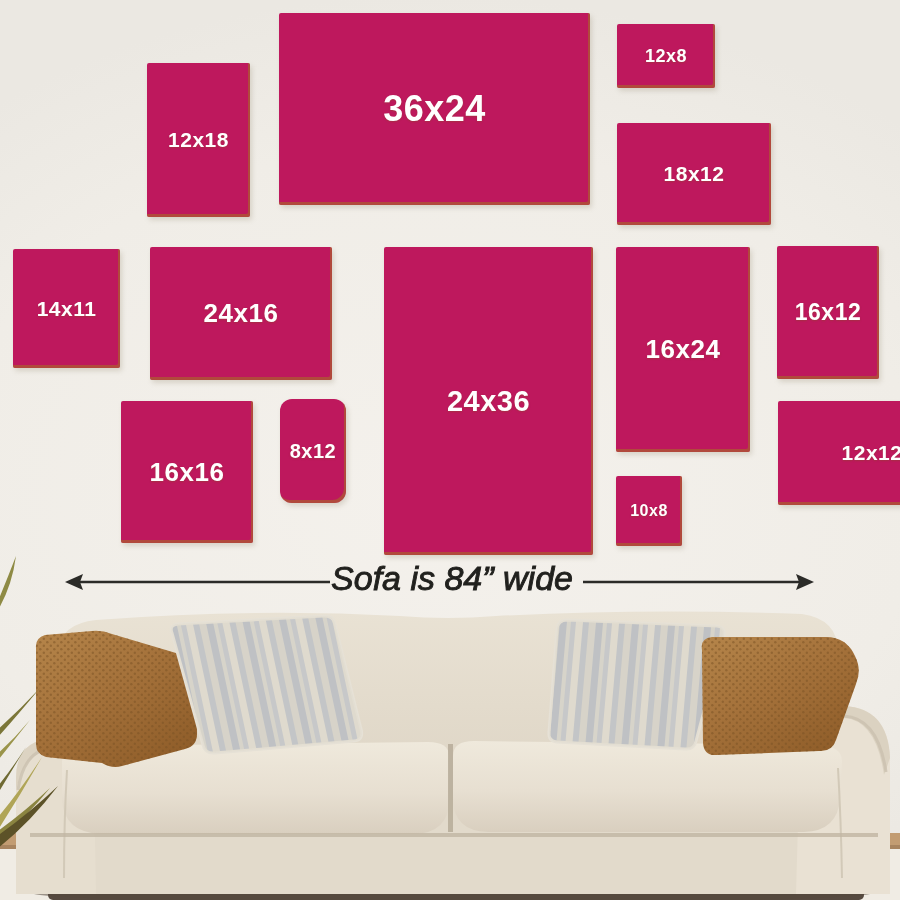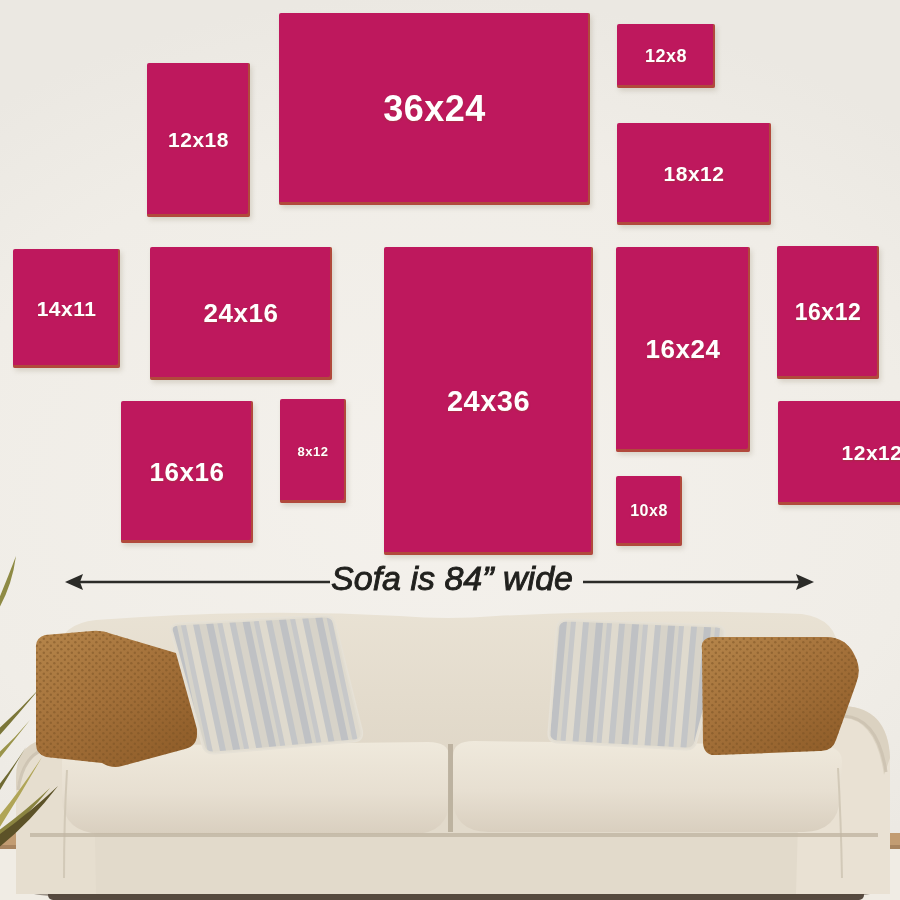--- a/index.html
+++ b/index.html
@@ -140,17 +140,17 @@
 <div class="rect" style="left:150px;top:247px;width:182px;height:133px;font-size:26px;">24x16</div>
 
 <div class="rect" style="left:384px;top:247px;width:209px;height:308px;font-size:29px;">24x36</div>
 
 <div class="rect" style="left:616px;top:247px;width:134px;height:205px;font-size:26px;">16x24</div>
 
 <div class="rect" style="left:777px;top:246px;width:102px;height:133px;font-size:23px;">16x12</div>
 
 <div class="rect" style="left:121px;top:401px;width:132px;height:142px;font-size:26px;">16x16</div>
 
-<div class="rect" style="left:280px;top:399px;width:66px;height:104px;font-size:13px;">8x12</div>
+<div class="rect" style="left:280px;top:399px;width:66px;height:104px;font-size:20px;border-radius:12px;">8x12</div>
 
 <div class="rect" style="left:616px;top:476px;width:66px;height:70px;font-size:16px;">10x8</div>
 
 <div class="rect" style="left:778px;top:401px;width:100px;height:104px;font-size:21px;padding-left:44px;">12x12</div>
 
 </body></html>

